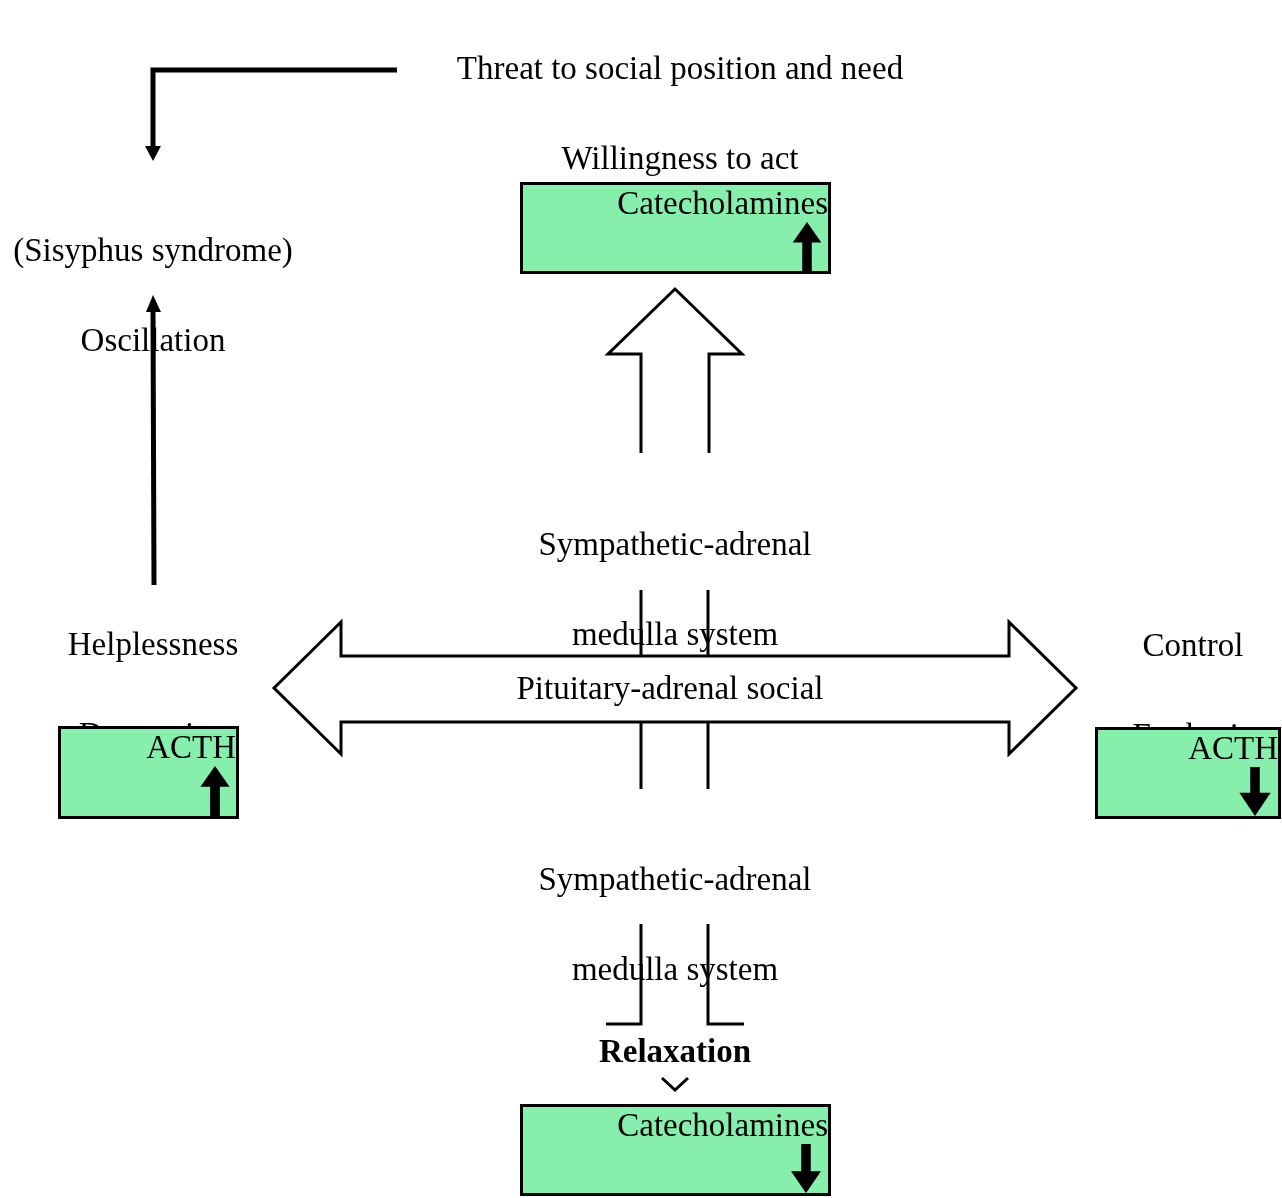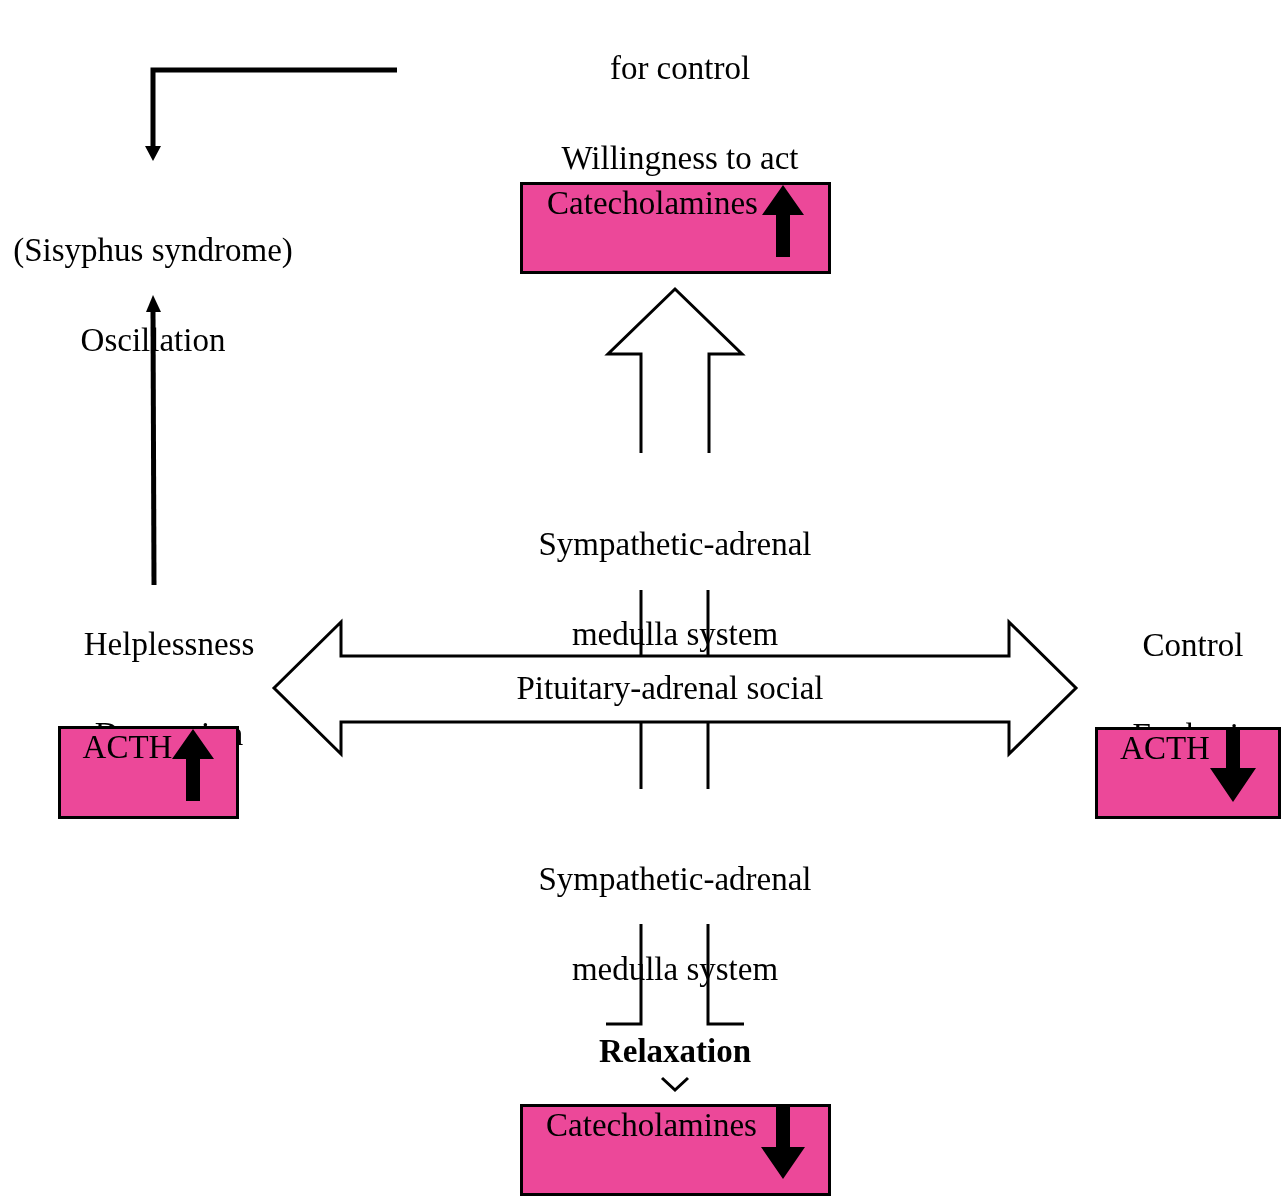--- a/index.html
+++ b/index.html
@@ -1,21 +1,21 @@
 <!DOCTYPE html>
 <html><head>
 <meta charset="utf-8">
 <style>
   html, body { margin: 0; padding: 0; background: #ffffff; }
   body { width: 1282px; height: 1198px; position: relative; overflow: hidden;
          font-family: "Liberation Serif", "DejaVu Serif", serif; color: #000; }
   #diagram { position: absolute; left: 0; top: 0; width: 1282px; height: 1198px; }
   .lbl { position: absolute; text-align: center; font-size: 33px; line-height: 45px; white-space: pre-line; }
-  .box { position: absolute; border: 3px solid #000; box-sizing: border-box; background: #ec4899;
-         display: flex; align-items: flex-start; justify-content: center; }
+  .box { position: absolute; border: 3px solid #000; box-sizing: border-box; background: #86efac;
+         display: flex; align-items: flex-end; justify-content: center; flex-direction: column; }
   .box .txt { font-size: 33px; }
   .inline-arrow { display: inline-block; margin-left: 4px; }
 </style>
 </head>
 <body>
 
 <svg id="diagram" width="1282" height="1198" viewBox="0 0 1282 1198">
 
   <polyline points="397,70 153,70 153,148" fill="none" stroke="#000" stroke-width="5"></polyline>
   <polygon points="145,146 161,146 153,161" fill="#000"></polygon>
@@ -32,21 +32,21 @@
 
   <line x1="641" y1="722" x2="641" y2="789" stroke="#000" stroke-width="3"></line>
   <line x1="708" y1="722" x2="708" y2="789" stroke="#000" stroke-width="3"></line>
 
   <polyline points="641,924 641,1024 606,1024" fill="none" stroke="#000" stroke-width="3"></polyline>
   <polyline points="708,924 708,1024 744,1024" fill="none" stroke="#000" stroke-width="3"></polyline>
   <polyline points="662,1078 675,1090 688,1078" fill="none" stroke="#000" stroke-width="3"></polyline>
 </svg>
 
 <div class="lbl" style="left:400px; top:1px; width:560px;">
-  <div>for control</div>
+  <div>Threat to social position and  need</div>
   <div>Willingness to act</div>
 </div>
 
 <div class="lbl" style="left:0px; top:183px; width:306px;">
   <div>(Sisyphus syndrome)</div>
   <div>Oscillation</div>
 </div>
 
 <div class="box" style="left:520px; top:182px; width:311px; height:92px;">
   <span class="txt">Catecholamines</span>
@@ -55,21 +55,21 @@
   </svg>
 </div>
 
 <div class="lbl" style="left:500px; top:477px; width:350px;">
   <div>Sympathetic-adrenal</div>
   <div>medulla system</div>
 </div>
 
 <div class="lbl" style="left:420px; top:666px; width:500px;">Pituitary-adrenal social</div>
 
-<div class="lbl" style="left:56px; top:577px; width:226px;">
+<div class="lbl" style="left:40px; top:577px; width:226px;">
   <div>Helplessness</div>
   <div>Depression</div>
 </div>
 
 <div class="lbl" style="left:1100px; top:578px; width:186px;">
   <div>Control</div>
   <div>Euphoria</div>
 </div>
 
 <div class="box" style="left:58px; top:726px; width:181px; height:93px;">

